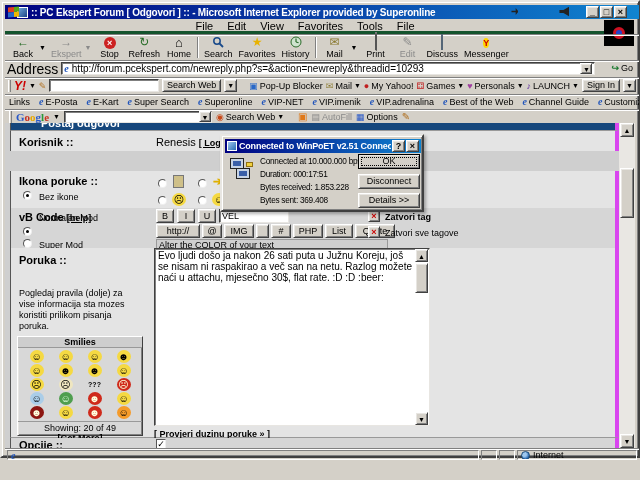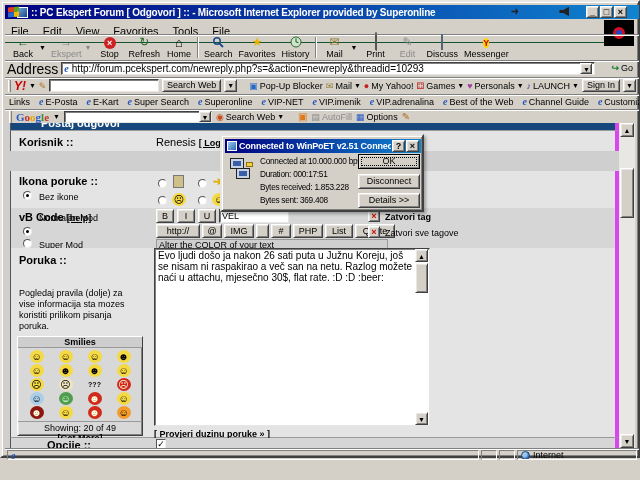--- a/index.html
+++ b/index.html
@@ -25,22 +25,22 @@
   #titlebar { left:3px; top:3px; width:634px; height:14px;
     background:linear-gradient(90deg,#000080,#1084d0);
     display:flex; align-items:center; padding:0 12px; }
   #titlebar .t-ico { width:11px; height:11px; background:#9cc; border:1px solid #fff;
     margin-right:3px; background:linear-gradient(135deg,#6fa8dc,#1c4587); }
   #titlebar .t-txt { color:#fff; font-weight:bold; font-size:10px; white-space:nowrap;
     overflow:hidden; flex:1; letter-spacing:-0.2px; }
   .wbtn { width:13px; height:12px; font-size:9px; line-height:10px; text-align:center;
     font-weight:bold; margin-left:1px; }
   
-  #menubar { left:3px; top:18px; width:600px; height:23px; display:flex; gap:2px;
-    align-items:center; border-bottom:1px solid #14532d; }
+  #menubar { left:3px; top:18px; width:600px; height:15px; display:flex; gap:2px;
+    align-items:center; border-bottom:4px solid #14532d;justify-content:center; }
   .menu-item { padding:0 6px; font-size:11px; }
   #throbber { right:4px; top:18px; width:30px; height:26px; background:#000;
     display:flex; align-items:center; justify-content:center; }
   #throbber .ring { width:12px; height:12px; border:3px solid #cc1122; border-radius:50%;
     background:#2244cc; }
   
   #toolbar { left:3px; top:32px; width:634px; height:26px; display:flex; align-items:stretch;
     border-top:1px solid #808080; box-shadow:inset 0 1px 0 #fff; padding-left:2px; }
   .tb-btn { display:flex; flex-direction:column; align-items:center; justify-content:center;
     font-size:9px; padding:1px 3px; min-width:32px; white-space:nowrap; }
@@ -476,21 +476,21 @@
 
         <textarea class="abs field" style="left: 143px; top: 0px; width: 276px; height: 178px; resize: none; font-family: &quot;Liberation Sans&quot;, sans-serif; font-size: 10px; padding: 1px 16px 1px 3px; overflow: hidden;">Evo ljudi došo ja nakon 26 sati puta u Južnu Koreju, još se nisam ni raspakirao a več san na netu. Razlog možete naći u attachu, mjesečno 30$, flat rate. :D :D :beer:</textarea>
         <span class="abs scroll-btn out" style="left:404px;top:1px;width:13px;height:13px;">▲</span>
         <span class="abs out" style="left:404px;top:15px;width:13px;height:30px;"></span>
         <span class="abs scroll-btn out" style="left:404px;top:164px;width:13px;height:13px;">▼</span>
 
         <span class="abs linkish" style="left:143px;top:181px;font-size:9px;">[ Provjeri duzinu poruke » ]</span>
       </div>
 
       <div class="abs forum-row" style="top:315px;height:10px;background:#d6d6d6;">
-        <span class="abs flabel" style="left:8px;top:1px;margin-left:28px;">Opcije ::</span>
+        <span class="abs flabel" style="left:8px;top:1px;">Opcije ::</span>
         <span class="abs check" style="left:145px;top:1px;">✓</span>
       </div>
     </div>
 
     <div id="vscroll" class="abs">
       <span class="abs scroll-btn out" style="left:1px;top:0;">▲</span>
       <span class="abs out" id="vthumb"></span>
       <span class="abs scroll-btn out" style="left:1px;top:311px;">▼</span>
     </div>
 

